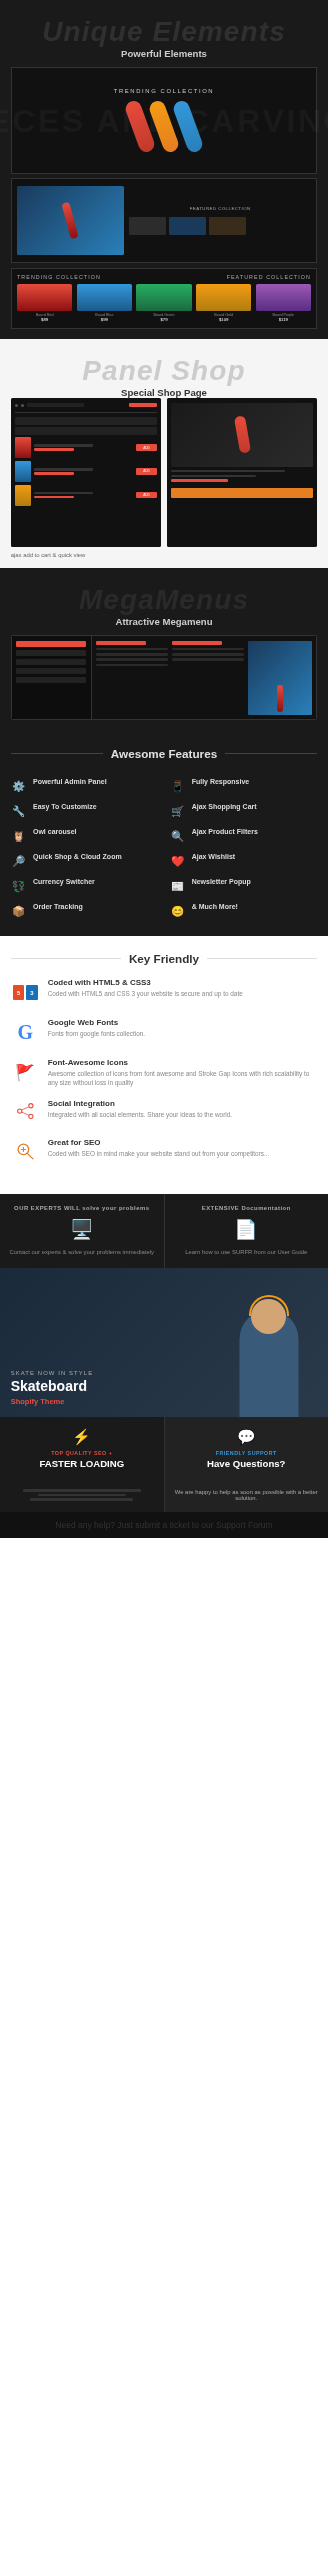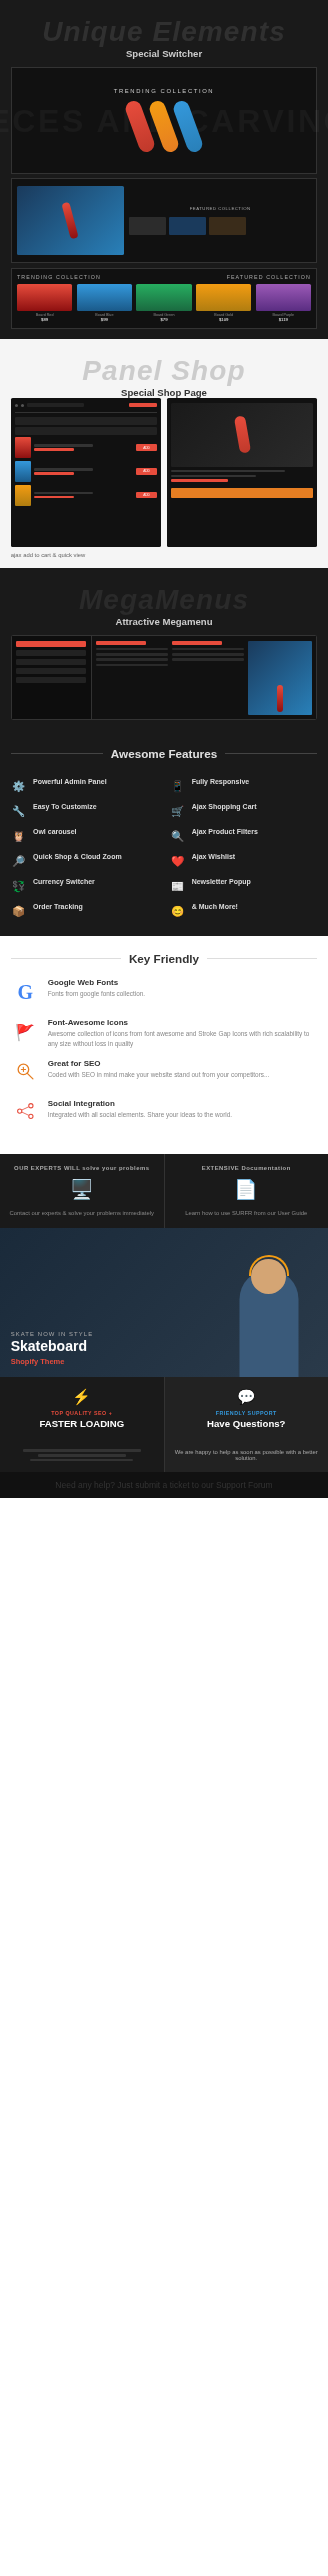--- a/index.html
+++ b/index.html
@@ -702,21 +702,21 @@
       border: 2.7px solid #f39c12;
       border-bottom: none;
       border-radius: 21px 21px 0 0;
     }
   </style>
 </head>
 <body>
 
 <section class="section-unique">
   <div class="big-title">Unique Elements</div>
-  <div class="subtitle">Special Switcher</div>
+  <div class="subtitle">Powerful Elements</div>
 
   <div class="skate-hero">
     <div class="watermark">PIECES AND CARVINGS</div>
     <div class="hero-title">TRENDING COLLECTION</div>
     <div class="skate-boards">
       <div class="board board-1"></div>
       <div class="board board-2"></div>
       <div class="board board-3"></div>
     </div>
   </div>
@@ -958,55 +958,50 @@
   </div>
 </section>
 
 <section class="section-key">
   <div class="key-header">
     <div class="key-line"></div>
     <div class="key-title">Key Friendly</div>
     <div class="key-line"></div>
   </div>
 
+  <div class="key-feature-item">
+    <div class="key-icon-wrap">
+      <div class="key-icon-html5">
+        <div class="html5-badge html5-orange">5</div>
+        <div class="html5-badge css3-blue">3</div>
+      </div>
+    </div>
+    <div class="key-text">
+      <div class="key-name">Coded with HTML5 &amp; CSS3</div>
+      <div class="key-desc">Coded with HTML5 and CSS 3 your website is secure and up to date</div>
+    </div>
+  </div>
 
   <div class="key-feature-item">
     <div class="key-icon-wrap">
       <div class="key-icon-g">G</div>
     </div>
     <div class="key-text">
       <div class="key-name">Google Web Fonts</div>
       <div class="key-desc">Fonts from google fonts collection.</div>
     </div>
   </div>
 
   <div class="key-feature-item">
     <div class="key-icon-wrap">
       <div class="key-icon-flag">🚩</div>
     </div>
     <div class="key-text">
       <div class="key-name">Font-Awesome Icons</div>
       <div class="key-desc">Awesome collection of icons from font awesome and Stroke Gap Icons with rich scalability to any size without loss in quality</div>
-    </div>
-  </div>
-
-  <div class="key-feature-item">
-    <div class="key-icon-wrap">
-      <div class="key-icon-search">
-        <svg width="20" height="20" viewBox="0 0 38 38" fill="none" xmlns="http://www.w3.org/2000/svg">
-          <circle cx="16" cy="16" r="10" stroke="#e67e22" stroke-width="2.5" fill="none"></circle>
-          <line x1="23" y1="23" x2="34" y2="34" stroke="#e67e22" stroke-width="2.5" stroke-linecap="round"></line>
-          <line x1="12" y1="16" x2="20" y2="16" stroke="#e67e22" stroke-width="2" stroke-linecap="round"></line>
-          <line x1="16" y1="12" x2="16" y2="20" stroke="#e67e22" stroke-width="2" stroke-linecap="round"></line>
-        </svg>
-      </div>
-    </div>
-    <div class="key-text">
-      <div class="key-name">Great for SEO</div>
-      <div class="key-desc">Coded with SEO in mind make your website stand out from your competitors...</div>
     </div>
   </div>
 
   <div class="key-feature-item">
     <div class="key-icon-wrap">
       <div class="key-icon-share">
         
         <svg width="18.6" height="18.6" viewBox="0 0 35 35" fill="none" xmlns="http://www.w3.org/2000/svg">
           <circle cx="28" cy="7" r="4" stroke="#e74c3c" stroke-width="2" fill="none"></circle>
           <circle cx="7" cy="17" r="4" stroke="#e74c3c" stroke-width="2" fill="none"></circle>
@@ -1014,20 +1009,37 @@
           <line x1="11" y1="15" x2="24" y2="9" stroke="#e74c3c" stroke-width="1.5"></line>
           <line x1="11" y1="19" x2="24" y2="25" stroke="#e74c3c" stroke-width="1.5"></line>
         </svg>
       </div>
     </div>
     <div class="key-text">
       <div class="key-name">Social Integration</div>
       <div class="key-desc">Integrated with all social elements. Share your ideas to the world.</div>
     </div>
   </div>
+
+  <div class="key-feature-item">
+    <div class="key-icon-wrap">
+      <div class="key-icon-search">
+        <svg width="20" height="20" viewBox="0 0 38 38" fill="none" xmlns="http://www.w3.org/2000/svg">
+          <circle cx="16" cy="16" r="10" stroke="#e67e22" stroke-width="2.5" fill="none"></circle>
+          <line x1="23" y1="23" x2="34" y2="34" stroke="#e67e22" stroke-width="2.5" stroke-linecap="round"></line>
+          <line x1="12" y1="16" x2="20" y2="16" stroke="#e67e22" stroke-width="2" stroke-linecap="round"></line>
+          <line x1="16" y1="12" x2="16" y2="20" stroke="#e67e22" stroke-width="2" stroke-linecap="round"></line>
+        </svg>
+      </div>
+    </div>
+    <div class="key-text">
+      <div class="key-name">Great for SEO</div>
+      <div class="key-desc">Coded with SEO in mind make your website stand out from your competitors...</div>
+    </div>
+  </div>
 </section>
 
 <section class="section-support">
   <div class="support-half">
     <div class="support-half-title">OUR EXPERTS WILL solve your problems</div>
     <div class="support-icon-wrap">
       <span class="monitor-icon">🖥️</span>
     </div>
     <div class="support-desc">Contact our experts &amp; solve your problems immediately</div>
   </div>

